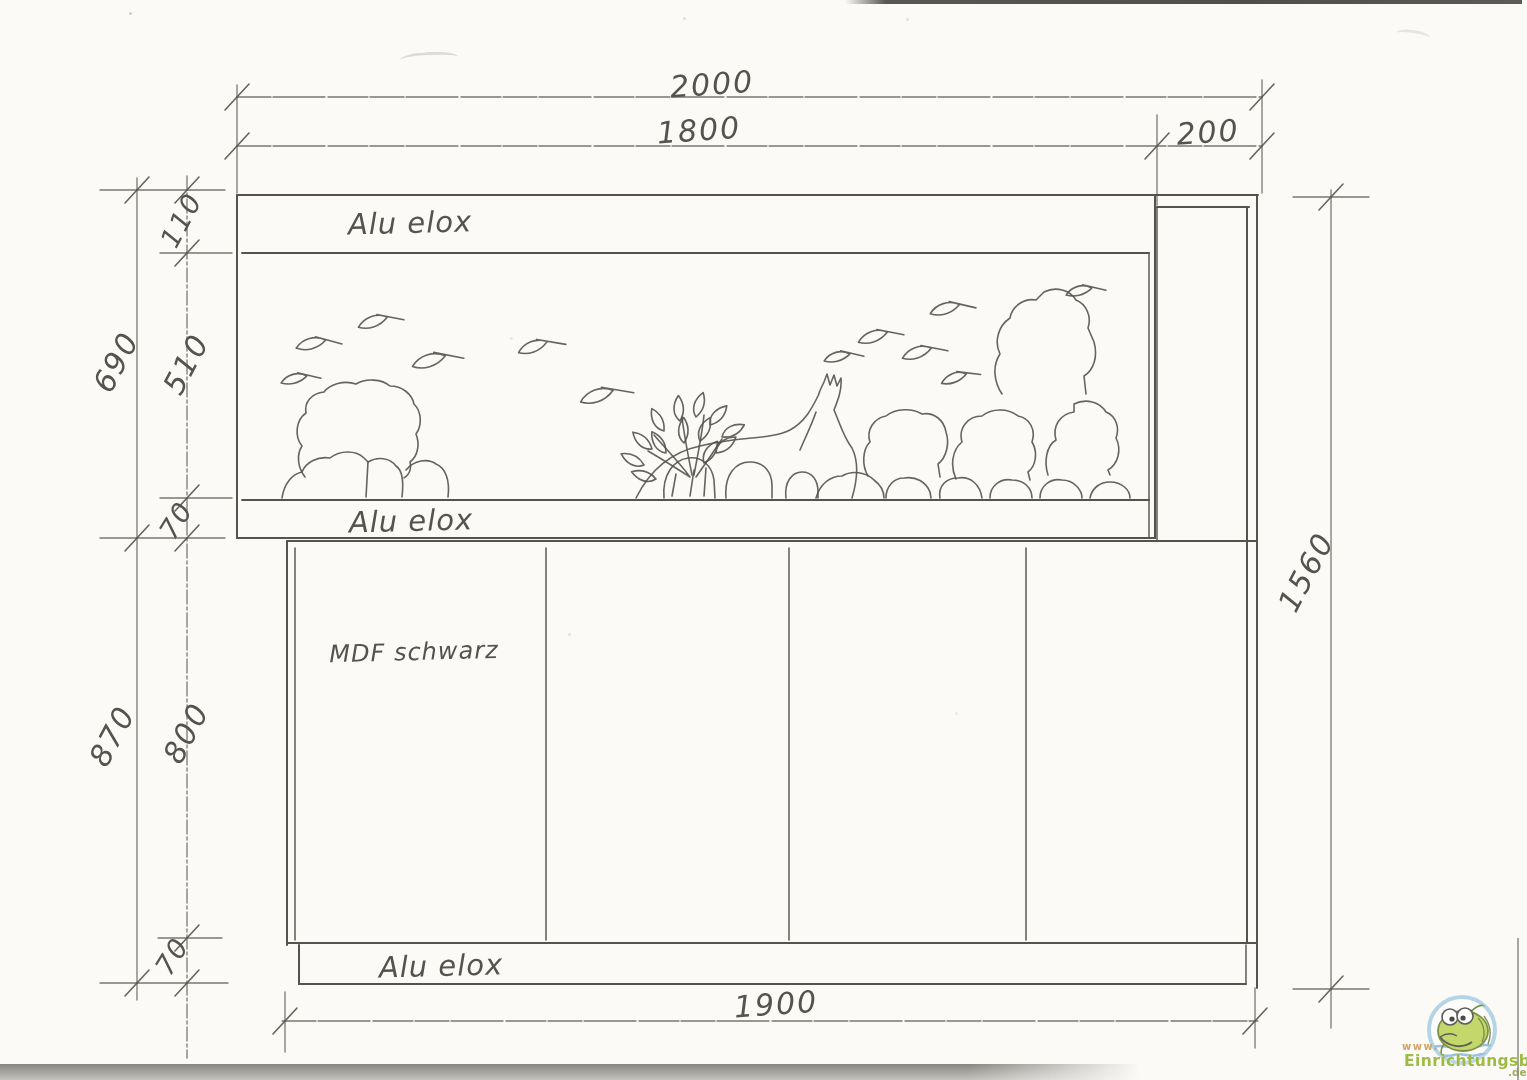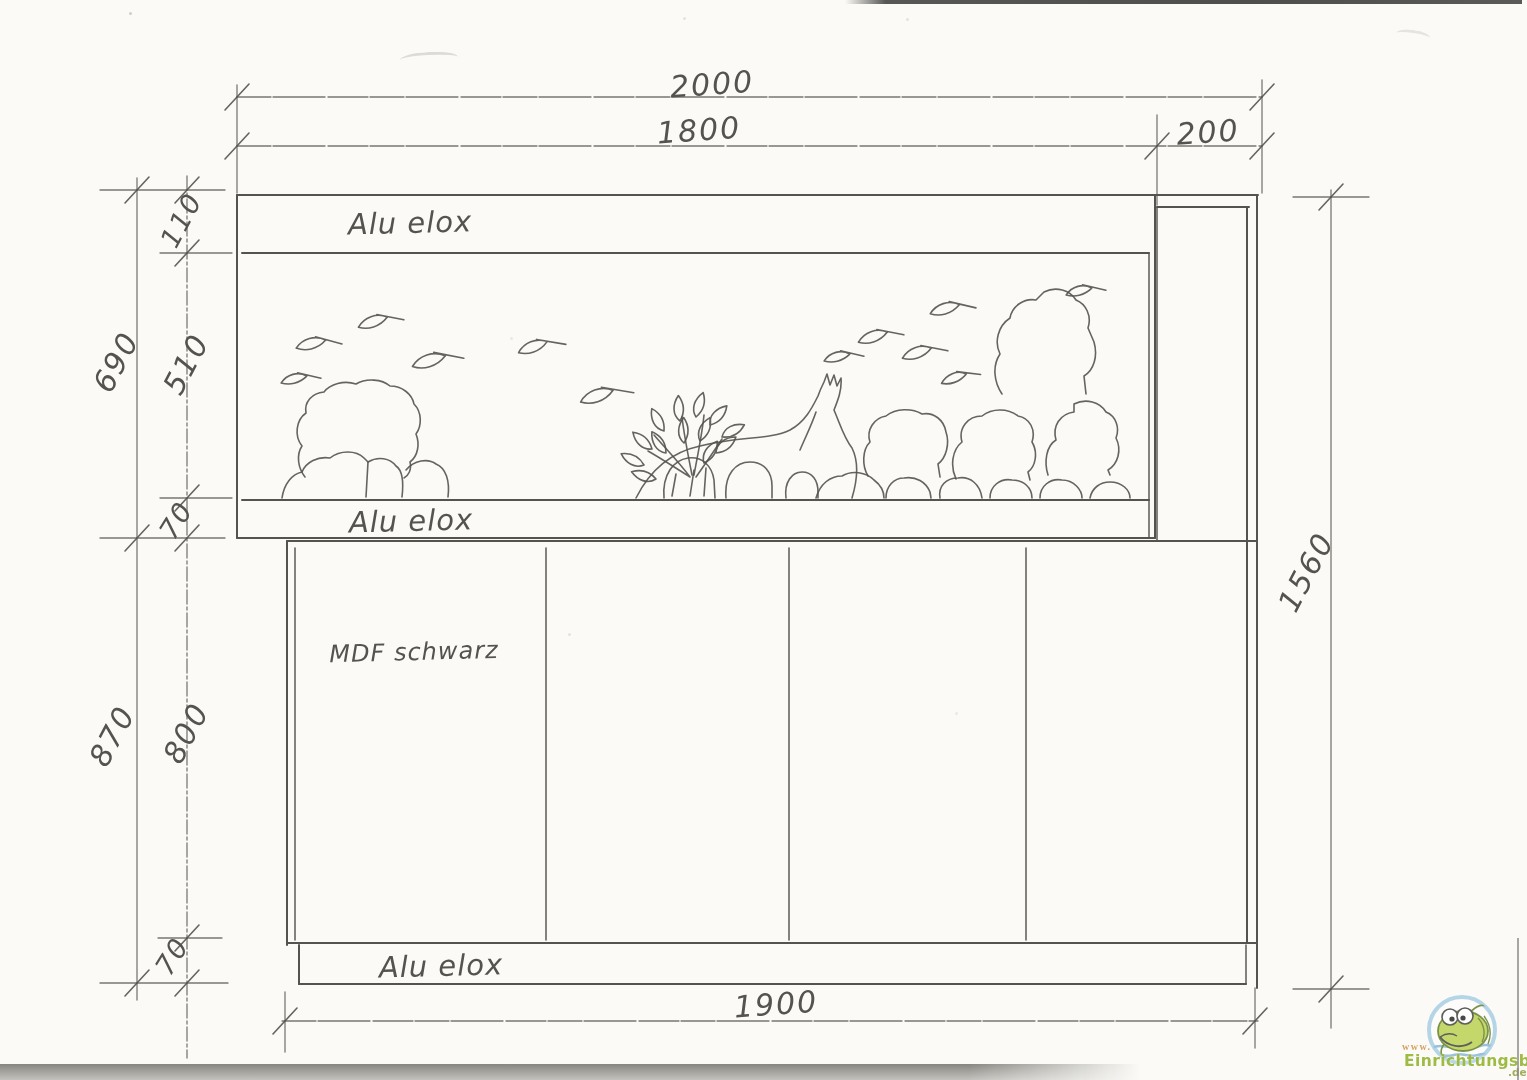--- a/index.html
+++ b/index.html
@@ -50,21 +50,21 @@
     -webkit-mask-image:linear-gradient(to right,#000 85%,transparent 100%);
     mask-image:linear-gradient(to right,#000 85%,transparent 100%);
   }
   .scan-right-line{
     position:absolute;left:1517px;top:938px;width:2px;height:142px;
     background:#8a8a86;opacity:.75;
   }
   .smudge{position:absolute;background:none;border-top:3px solid rgba(110,108,100,.22);border-radius:50%;}
   .speck{position:absolute;width:3px;height:3px;border-radius:50%;background:rgba(90,88,82,.28);}
   .wm-www{position:absolute;left:1402px;top:1041px;font-size:10px;font-weight:bold;
-    color:var(--wm-orange);letter-spacing:1.5px;opacity:.9;font-family:Liberation Serif, serif;}
+    color:var(--wm-orange);letter-spacing:1.5px;opacity:.9;}
   .wm-name{position:absolute;left:1404px;top:1052px;font-size:15.5px;font-weight:bold;
     color:var(--wm-green);letter-spacing:.4px;text-shadow:0 0 2px rgba(255,255,255,.9);opacity:.95;}
   .wm-de{position:absolute;left:1508px;top:1066px;font-size:10.5px;font-weight:bold;
     color:#97a84a;opacity:.9;}
 </style>
 </head>
 <body>
 
 <div class="stage">
 

